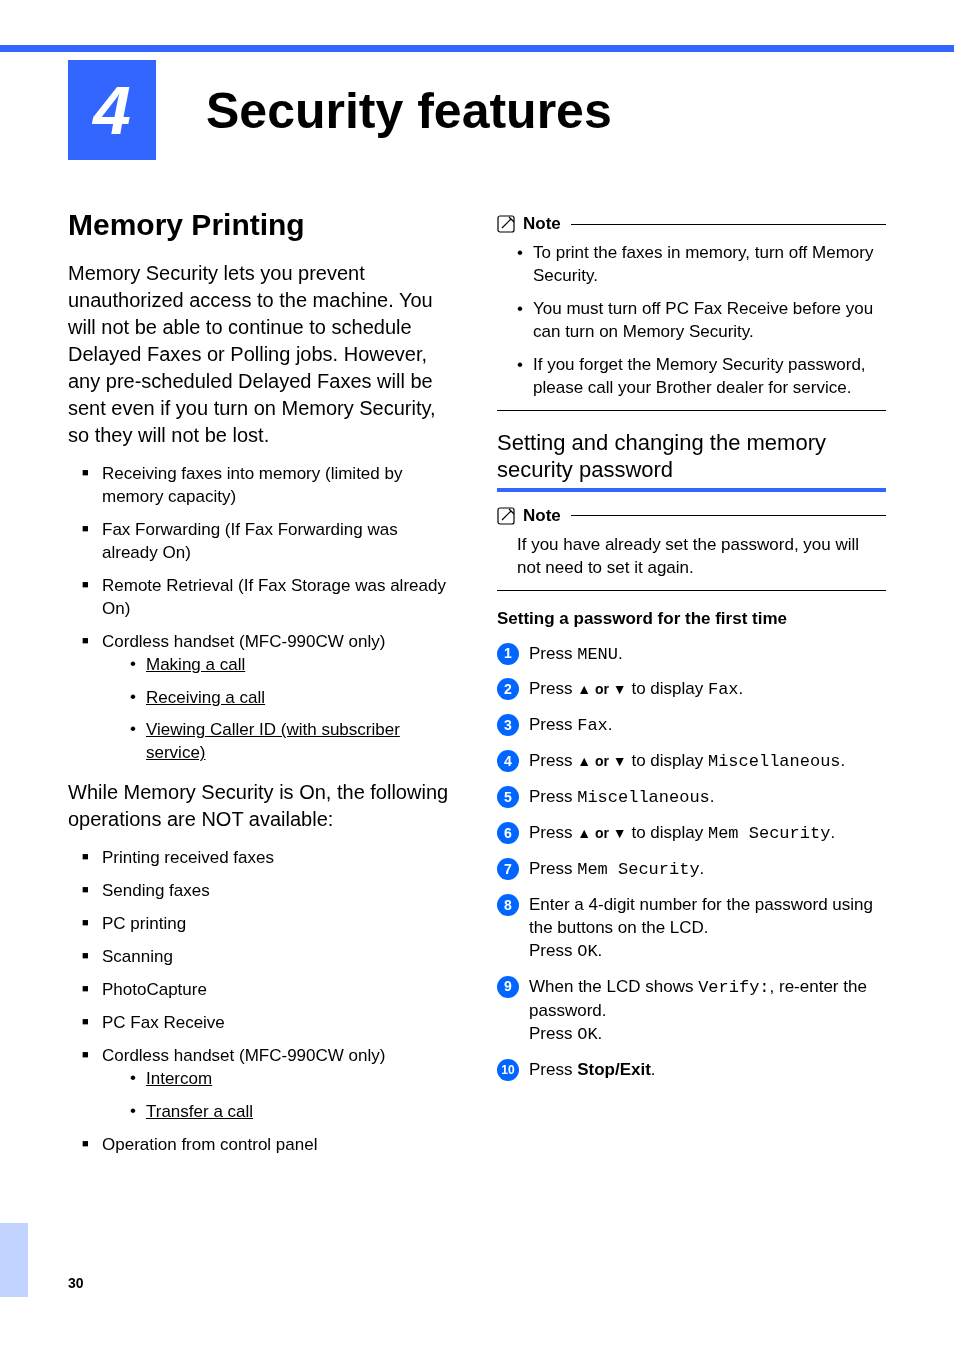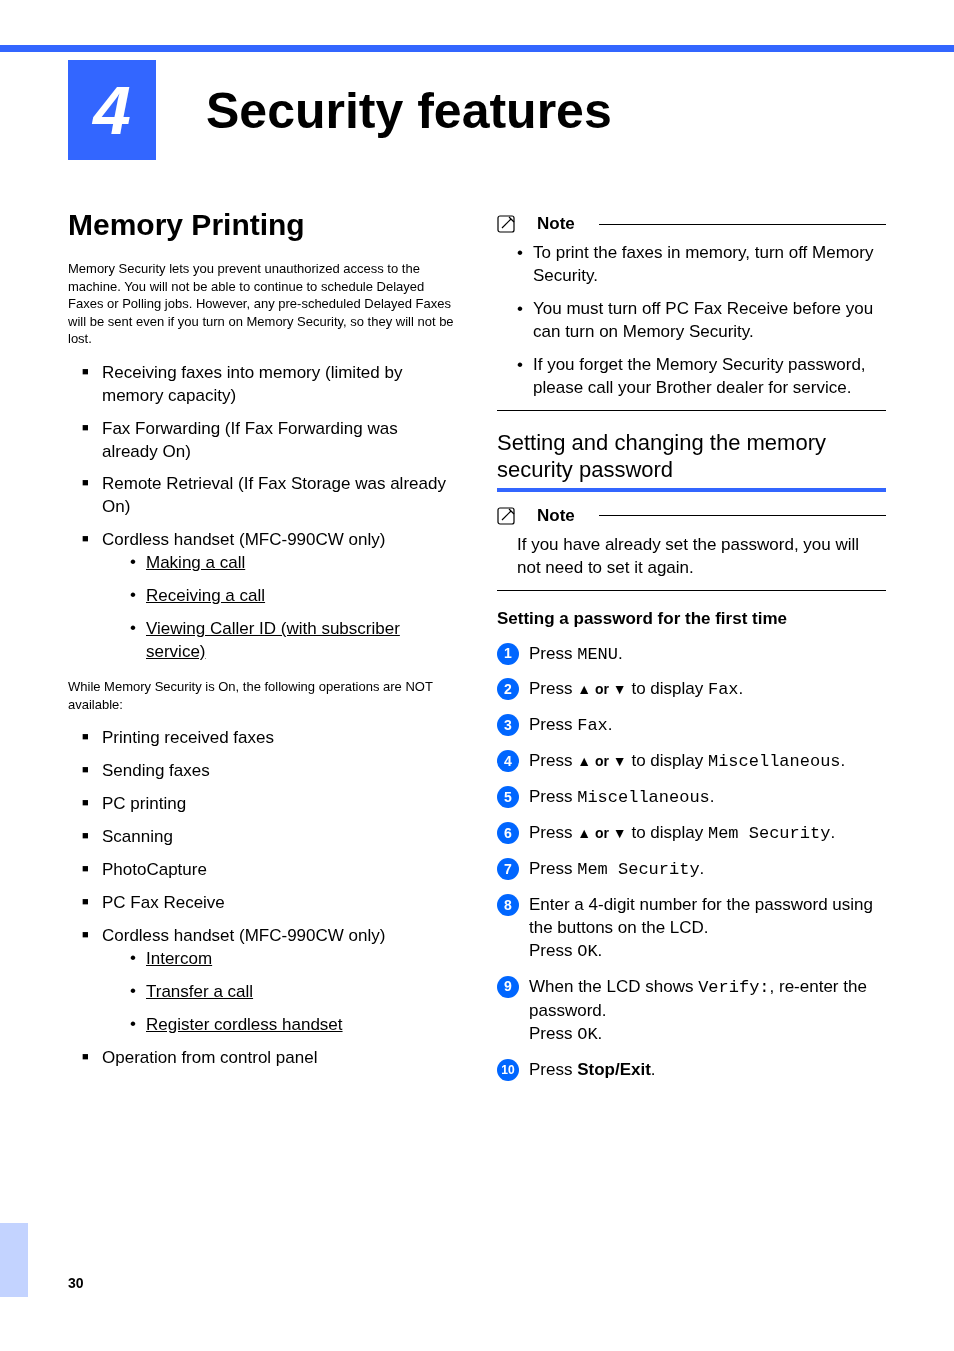--- a/index.html
+++ b/index.html
@@ -62,21 +62,21 @@
       width: 390px;
     }
     .col-left { }
     .col-right { }
     h2.section-title {
       font-size: 30px;
       font-weight: bold;
       margin-bottom: 18px;
     }
     p.body {
-      font-size: 13px;
+      font-size: 20px;
       line-height: 1.35;
       margin-bottom: 14px;
     }
     ul.square {
       list-style: none;
       margin: 0 0 14px 14px;
       padding: 0;
     }
     ul.square > li {
       position: relative;
@@ -111,21 +111,21 @@
       left: 0;
       top: -1px;
       font-size: 17px;
     }
     .note-wrap {
       margin: 6px 0 14px 0;
     }
     .note-head {
       display: flex;
       align-items: center;
-      gap: 18px;
+      gap: 4px;
       margin-bottom: 6px;
     }
     .note-icon {
       width: 22px;
       height: 18px;
       display: inline-flex;
       align-items: center;
       justify-content: center;
     }
     .note-label {
@@ -247,21 +247,20 @@
         <li>Sending faxes</li>
         <li>PC printing</li>
         <li>Scanning</li>
         <li>PhotoCapture</li>
         <li>PC Fax Receive</li>
         <li>
           <span>Cordless handset (MFC-990CW only)</span>
           <ul class="bullet">
             <li>Intercom</li>
             <li>Transfer a call</li>
-            <li>Register cordless handset</li>
           </ul>
         </li>
         <li>Operation from control panel</li>
       </ul>
     </div>
 
     <div class="col col-right">
 
       <div class="note-wrap">
         <div class="note-head">

